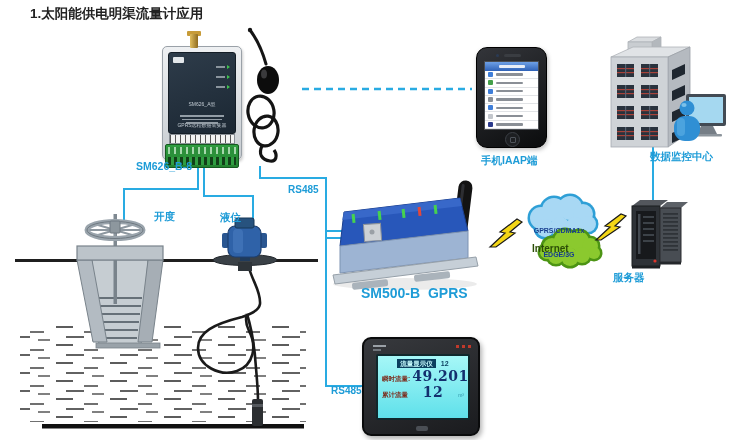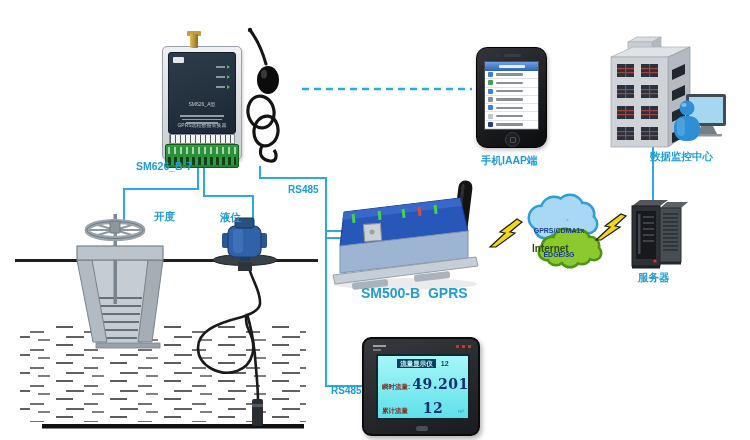--- a/index.html
+++ b/index.html
@@ -56,21 +56,21 @@
        background:linear-gradient(160deg,#37393d,#1a1b1e);border:2px solid #0a0b0c;
        box-shadow:2px 3px 5px rgba(0,0,0,.3);box-sizing:border-box;}
   .d-m1{position:absolute;left:9px;top:6px;width:13px;height:2px;background:#9aa0a6;}
   .d-m2{position:absolute;left:9px;top:10px;width:8px;height:1.5px;background:#6f757b;}
   .d-red{position:absolute;top:6px;width:3px;height:3px;background:#c0392b;}
   .d-screen{position:absolute;left:12px;top:15px;width:90px;height:62px;border-radius:2px;
        background:linear-gradient(180deg,#a6f7f7,#5fe0ea);border:2px solid #10282c;overflow:hidden;}
   .d-head{display:flex;justify-content:center;align-items:center;gap:5px;margin-top:3px;}
   .d-head .ht{background:#0a3f5e;color:#c9feff;font-size:6.5px;line-height:9px;padding:0 3px;font-weight:700;white-space:pre;}
   .d-head .hv{color:#0a3f5e;font-size:7px;font-weight:700;}
-  .d-row{display:flex;align-items:baseline;gap:2px;padding:0 4px;margin-top:8px;}
+  .d-row{display:flex;align-items:baseline;gap:2px;padding:0 4px;margin-top:0;}
   .d-row .rl{font-size:6.5px;color:#7c2d1e;font-weight:700;white-space:pre;}
   .d-row .rv{flex:1;text-align:center;font-size:14px;font-weight:700;color:#132f6e;
        font-family:"DejaVu Serif",serif;letter-spacing:.5px;}
   .d-row .ru{font-size:5px;color:#2f93a8;}
   .d-btn{position:absolute;left:52px;top:87px;width:12px;height:5px;background:#4a4e54;border-radius:2px;}
   
   .cloudtext{position:absolute;left:520px;top:211px;width:78px;text-align:center;
        color:#173d8f;font-size:7px;font-weight:700;line-height:8px;white-space:pre;}
   .internet{position:absolute;left:532px;top:243px;width:74px;
        color:#2c4e07;font-size:10px;font-weight:700;white-space:pre;}
@@ -285,20 +285,21 @@
           <rect x="663" y="241" width="15" height="1.8"></rect>
         <rect x="663" y="245" width="15" height="1.8"></rect>
           <rect x="663" y="249" width="15" height="1.8"></rect>
       </g>
       <rect x="632" y="266" width="28" height="2.5" fill="#1c1f22"></rect>
       <rect x="660" y="262" width="21" height="2.5" fill="#24272b"></rect>
       <circle cx="655" cy="261" r="1.6" fill="#e0352b"></circle>
     </g>
   </svg>
 
+  <div class="title">1.太阳能供电明渠流量计应用</div>
 
   <div class="rtu">
     <div class="rtu-sma-nut"></div>
     <div class="rtu-sma"></div>
     <div class="rtu-face">
       <div class="rtu-logo"></div>
       <div class="rtu-led" style="top:12px">
           <span class="bar"></span>
           <span class="tri"></span>
         </div>
@@ -381,27 +382,27 @@
       </div>
       <div class="d-row">
         <span class="rl">累计流量</span>
         <span class="rv">12</span>
         <span class="ru">m³</span>
       </div>
     </div>
     <div class="d-btn"></div>
   </div>
 
-  <div class="lbl" style="left:136px;top:160px">SM626_B-7</div>
+  <div class="lbl" style="left:136px;top:160px">SM626_B-8</div>
   <div class="lbl" style="left:481px;top:154px">手机IAAP端</div>
   <div class="lbl" style="left:650px;top:150px">数据监控中心</div>
   <div class="lbl" style="left:288px;top:184px;font-size:10px">RS485</div>
   <div class="lbl" style="left:331px;top:385px;font-size:10px">RS485</div>
   <div class="lbl" style="left:361px;top:285px;font-size:14px">SM500-B  GPRS</div>
-  <div class="lbl" style="left:638px;top:271px">服务器</div>
+  <div class="lbl" style="left:613px;top:271px">服务器</div>
   <div class="lbl" style="left:154px;top:210px">开度</div>
   <div class="lbl" style="left:220px;top:211px">液位</div>
 
   <div class="cloudtext">
     <div>GPRS/CDMA1x</div>
     <div>EDGE/3G</div>
   </div>
   <div class="internet">Internet</div>
 
 </div>

